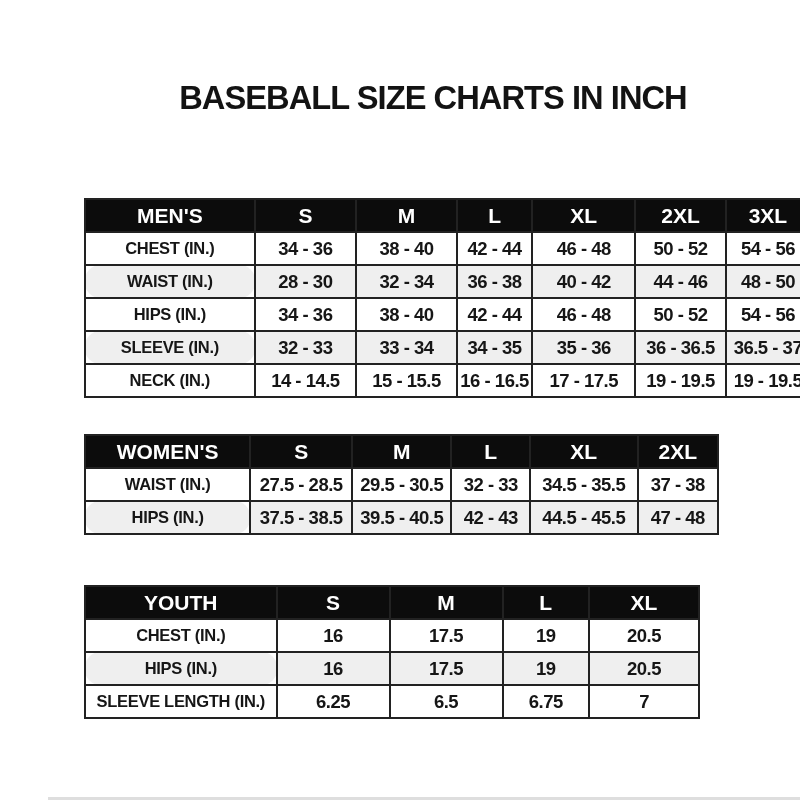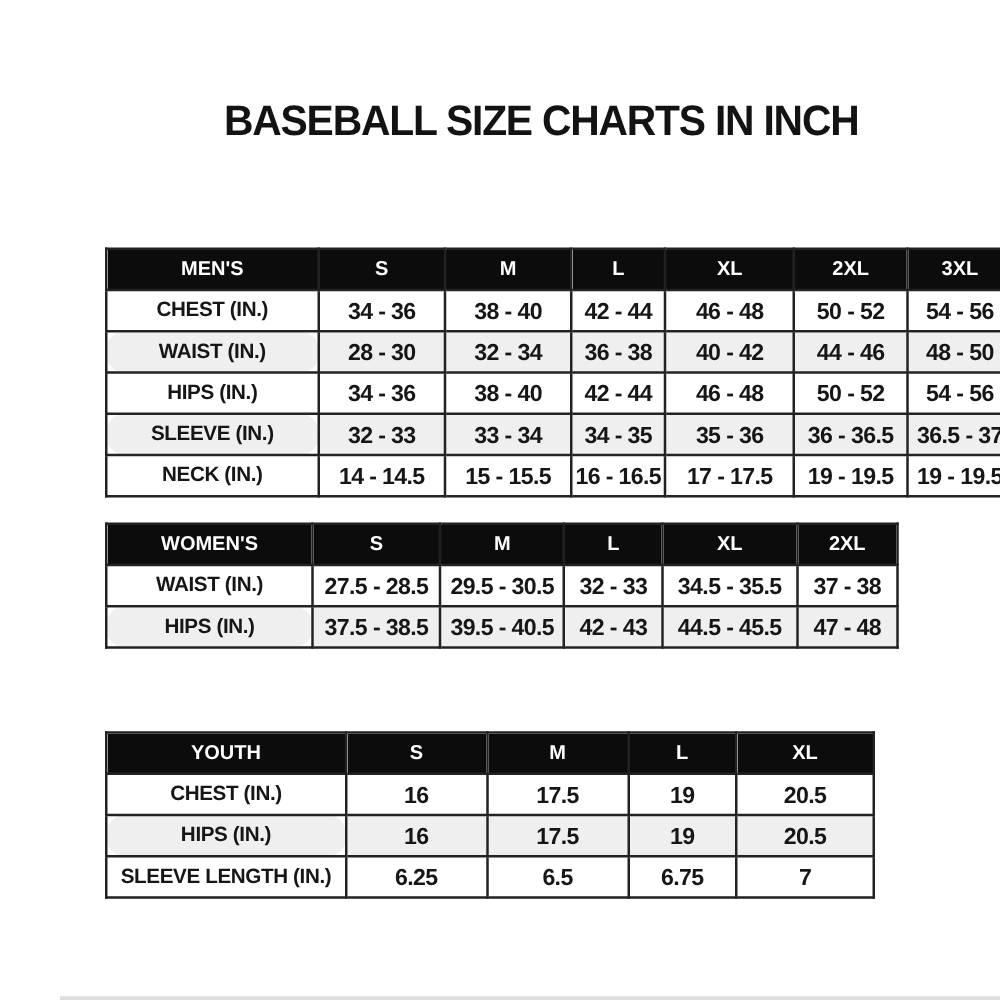--- a/index.html
+++ b/index.html
@@ -42,39 +42,39 @@
     padding: 0 2px;
     text-align: center;
     vertical-align: middle;
     font-weight: bold;
     white-space: nowrap;
     overflow: hidden;
   }
   table.size-table thead th {
     background: var(--header-bg, #0c0c0c);
     color: var(--header-text, #ffffff);
-    font-size: 16px;
+    font-size: 21px;
     letter-spacing: 0px;
   }
   table.size-table tbody th.rowlabel {
     font-size: 16.5px;
     color: #161616;
     letter-spacing: -0.3px;
     border-radius: 15px;
   }
   table.size-table tbody td {
     font-size: 18.5px;
     color: #161616;
     letter-spacing: -0.5px;
   }
   table.size-table tbody tr:nth-child(odd) { background: #ffffff; }
   table.size-table tbody tr:nth-child(even) { background: var(--row-alt-bg, #efefef); }
 
   #mens-table   { top: 198px; left: 36px; width: 727px; }
-  #womens-table { top: 418px; left: 36px; width: 635px; }
+  #womens-table { top: 434px; left: 36px; width: 635px; }
   #youth-table  { top: 585px; left: 36px; width: 616px; }
 
   .right-edge-line {
     position: absolute;
     top: 0;
     right: 3px;
     width: 2px;
     height: 100%;
     background: #e7e7e7;
   }

